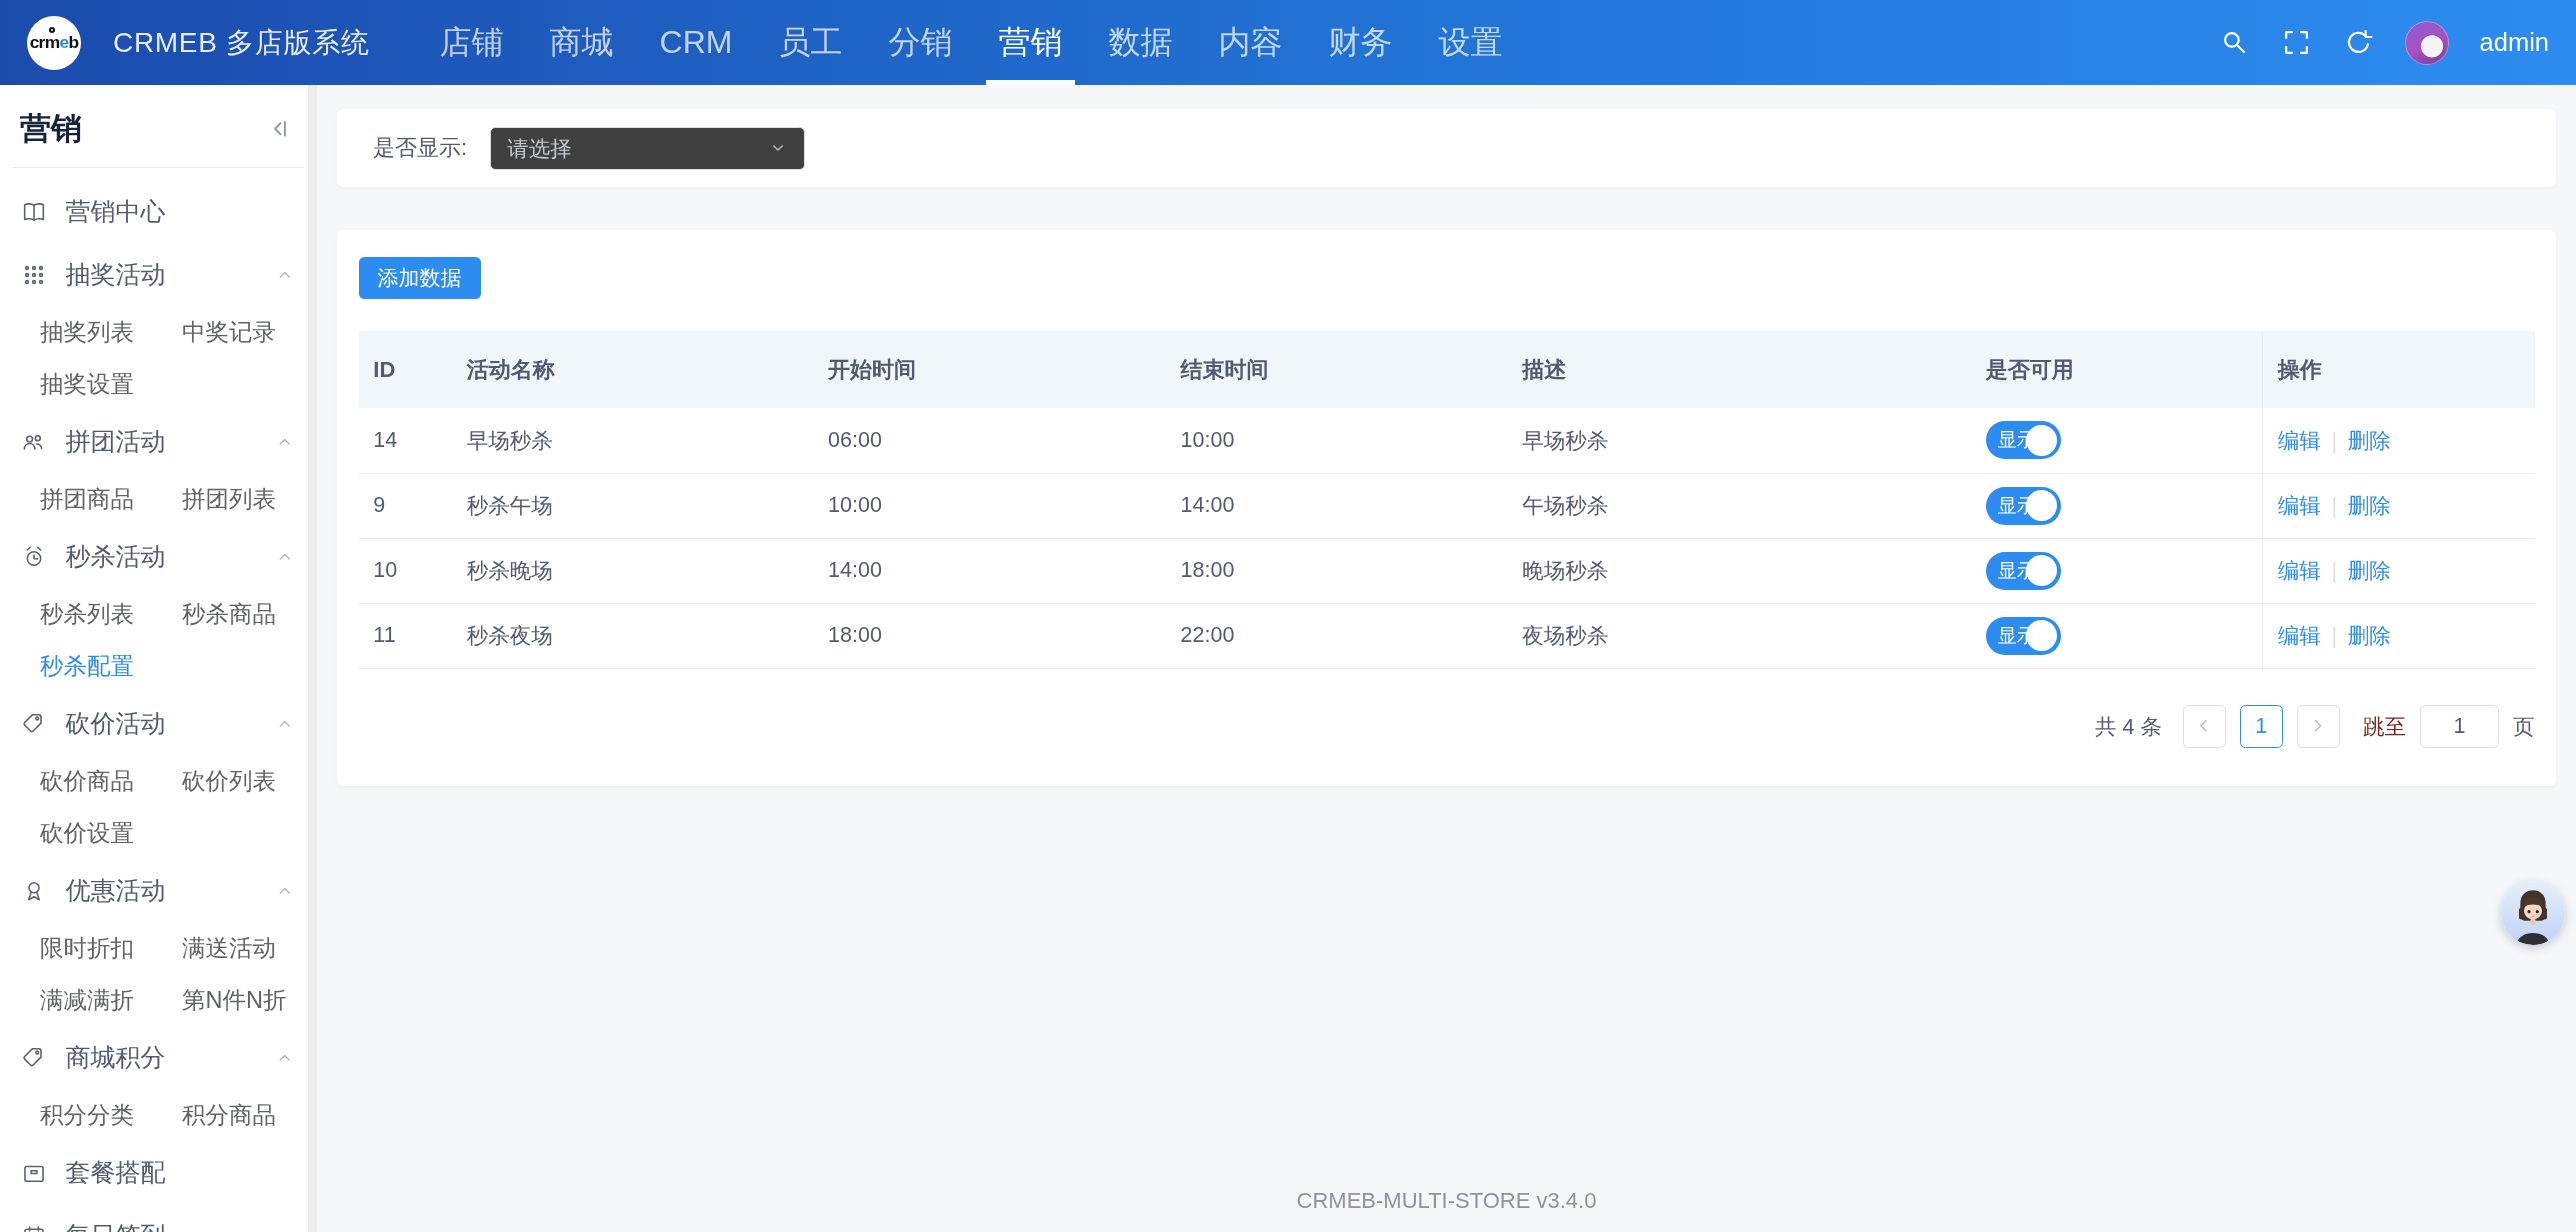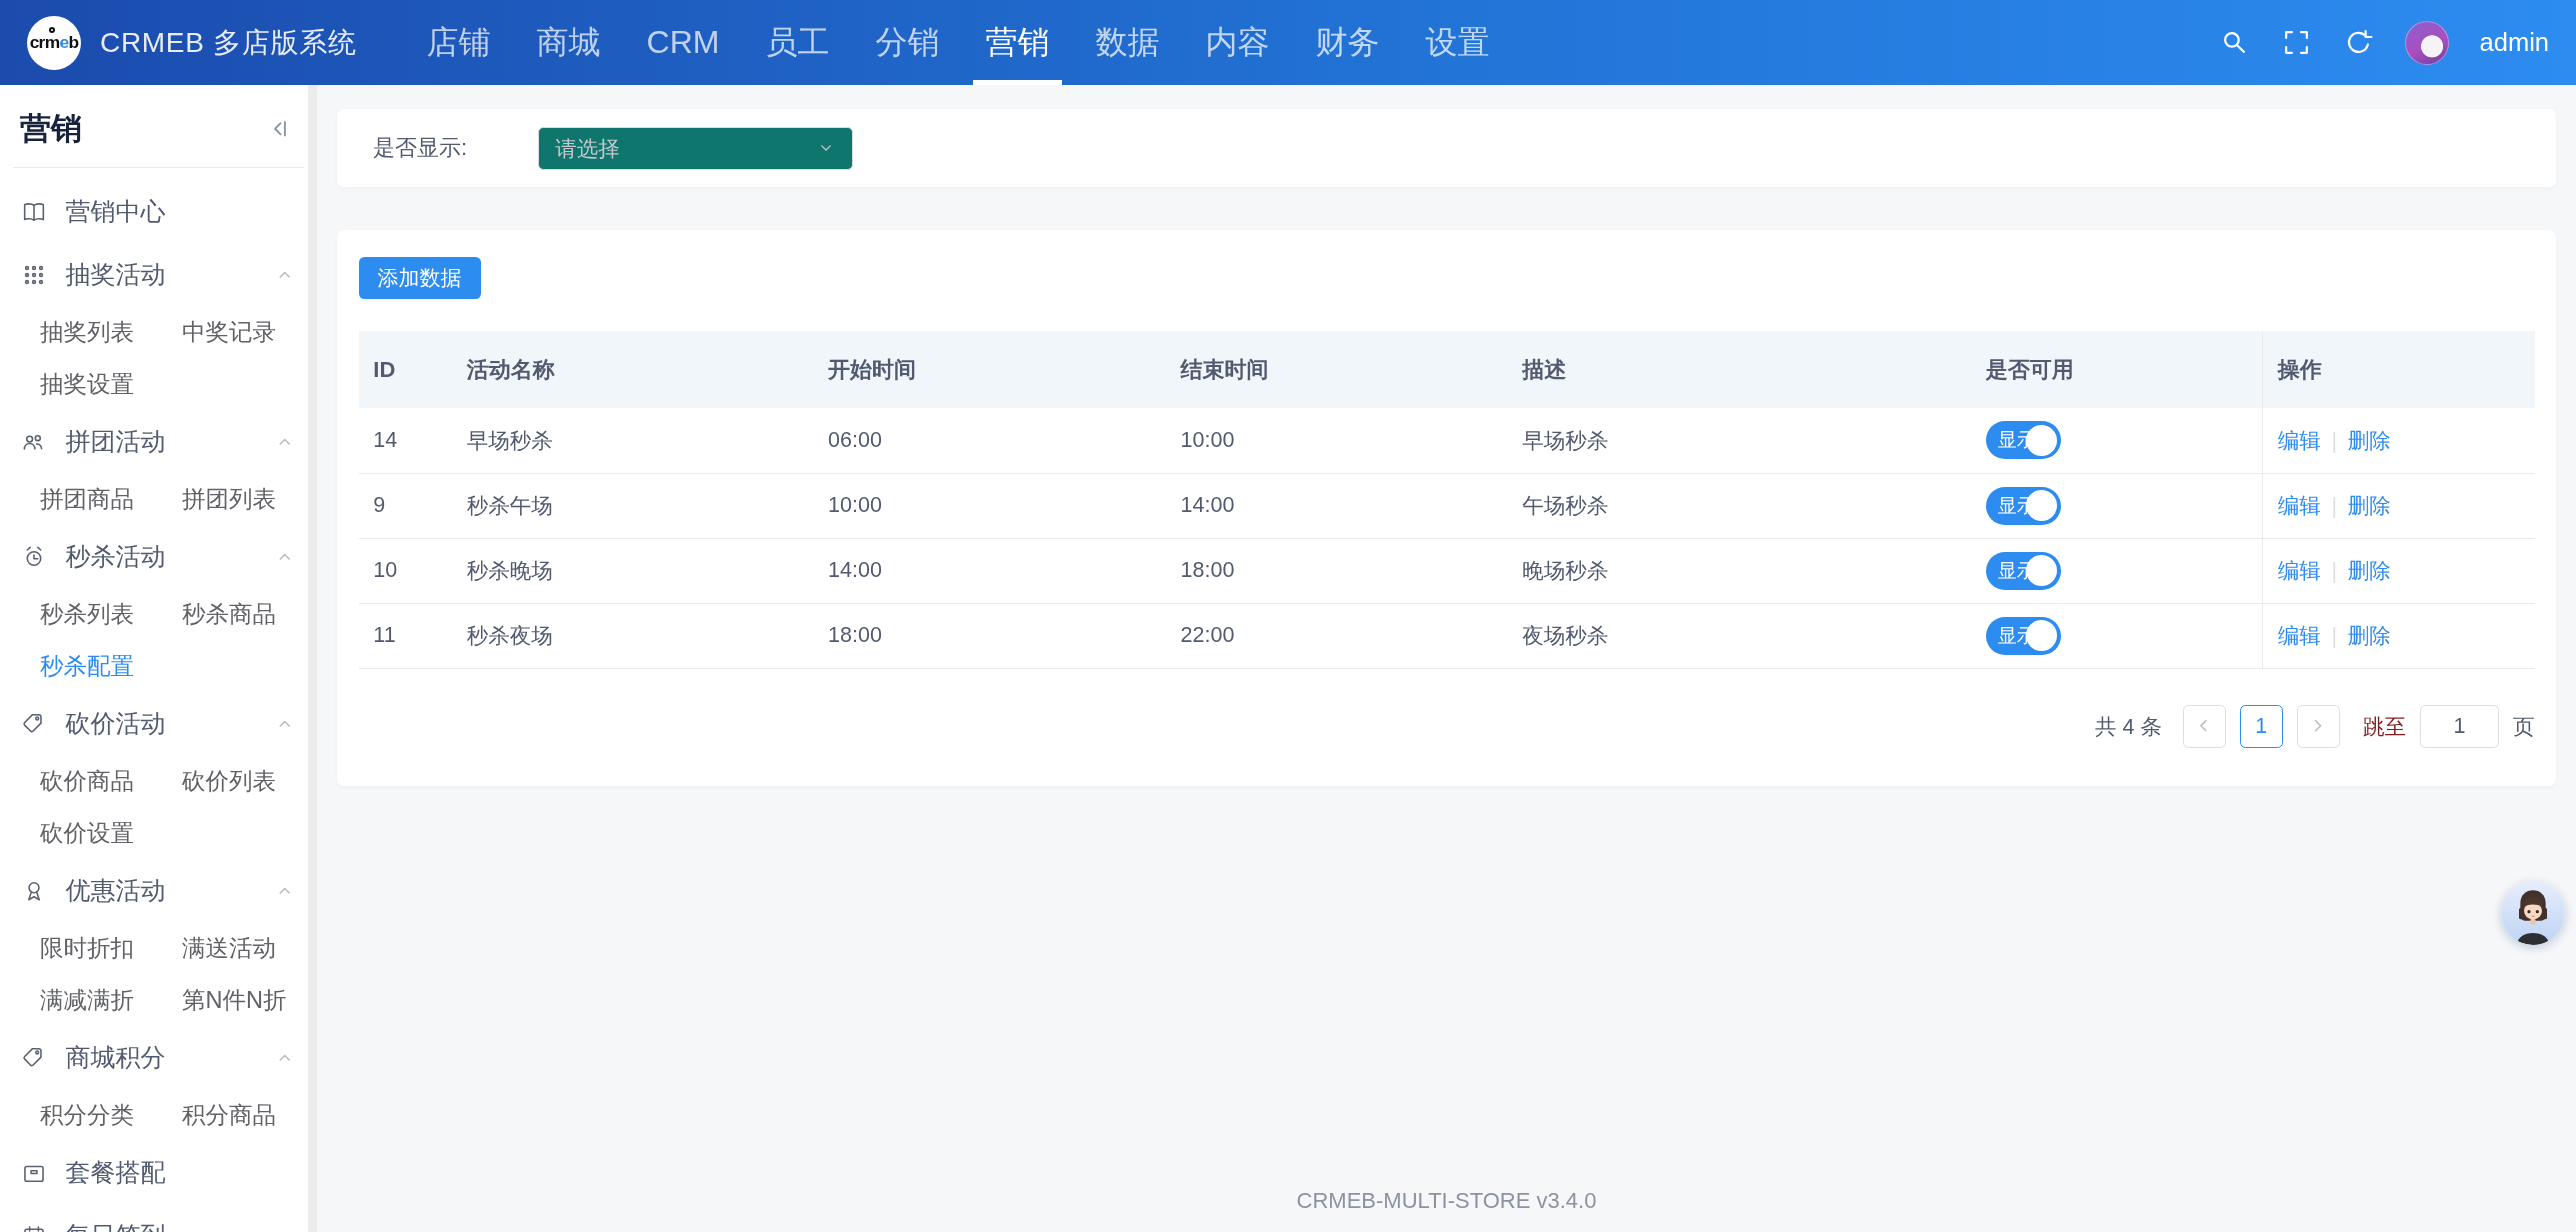--- a/index.html
+++ b/index.html
@@ -2,21 +2,21 @@
 <html style="font-size:10.7px"><head>
 <meta charset="utf-8">
 <style>
   * { margin:0; padding:0; box-sizing:border-box; }
   html,body { width:2576px; height:1233px; overflow:hidden; }
   body { font-family:"Liberation Sans","DejaVu Sans",sans-serif; background:#f5f7f9; color:#515a6e; position:relative; }
 
   
   .navbar { height:85px; background:linear-gradient(90deg,#1b4bad 0%, #2273d6 55%, #2d8cf0 100%);
             display:flex; align-items:center; padding:0 27px; }
-  .logo-wrap { display:flex; align-items:center; gap:19px; }
+  .logo-wrap { display:flex; align-items:center; gap:32px; }
   .logo-circle { width:54px; height:54px; border-radius:50%; background:#fff; display:flex; align-items:center; justify-content:center;
                  font-weight:bold; font-size:17.4px; color:#111; letter-spacing:-0.7px; }
   .logo-circle b { color:#2d8cf0; font-weight:bold; }
   .app-title { color:#e9edf8; font-size:28px; font-weight:500; letter-spacing:0.7px; }
   .main-nav { display:flex; margin-left:47px; height:100%; }
   .nav-item { position:relative; display:flex; align-items:center; padding:0 23px; font-size:32px;
               color:rgba(255,255,255,.72); cursor:pointer; }
   .nav-item.active { color:#fff; }
   .nav-item.active::after { content:""; position:absolute; left:10.7px; right:10.7px; bottom:0; height:4.7px; background:#fff; }
   .nav-right { margin-left:auto; display:flex; align-items:center; gap:31px; }
@@ -49,22 +49,22 @@
   .menu-chevron svg { width:100%; height:100%; }
   .submenu { padding-left:40px; display:grid; grid-template-columns:142px 1fr; }
   .submenu-item { height:52px; display:flex; align-items:center; font-size:23.5px; color:#606266; cursor:pointer; }
   .submenu-item.active { color:#2d8cf0; }
 
   
   .main { flex:1; display:flex; flex-direction:column; padding:24px 20px 0; overflow:hidden; }
   .card { background:#fff; border-radius:6.7px; box-shadow:0 1.3px 4px rgba(30,50,90,.03); }
   .filter-card { height:78px; display:flex; align-items:center; padding-left:36px; }
   .filter-label { font-size:22px; color:#515a6e; margin-right:23px; }
-  .select { width:315px; height:43px; border:1.3px solid #dcdee2; border-radius:5.4px; background:#0f766e;
-            display:flex; align-items:center; padding:0 16px; cursor:pointer;margin-left:48px; }
+  .select { width:315px; height:43px; border:1.3px solid #dcdee2; border-radius:5.4px; background:#404040;
+            display:flex; align-items:center; padding:0 16px; cursor:pointer; }
   .select-placeholder { font-size:21.5px; color:#c5c8ce; }
   .select-arrow { margin-left:auto; width:20px; height:20px; color:#b6bac2; }
   .select-arrow svg { width:100%; height:100%; }
 
   .table-card { margin-top:43px; padding:27px 21.5px 38px; display:flex; flex-direction:column; }
   .btn-primary { display:inline-flex; align-items:center; justify-content:center; height:42px; padding:0 19px;
                  background:#2d8cf0; color:#fff; font-size:21px; border:none; border-radius:5.4px; cursor:pointer; align-self:flex-start; }
   table { width:100%; border-collapse:collapse; table-layout:fixed; margin-top:32px; }
   thead th { background:#f1f6fb; height:77px; font-size:22px; font-weight:bold; color:#515a6e; text-align:left; padding:0 14.8px; }
   tbody td { height:65px; border-bottom:1.3px solid #e8eaec; font-size:21.5px; color:#515a6e; padding:0 14.8px; }

